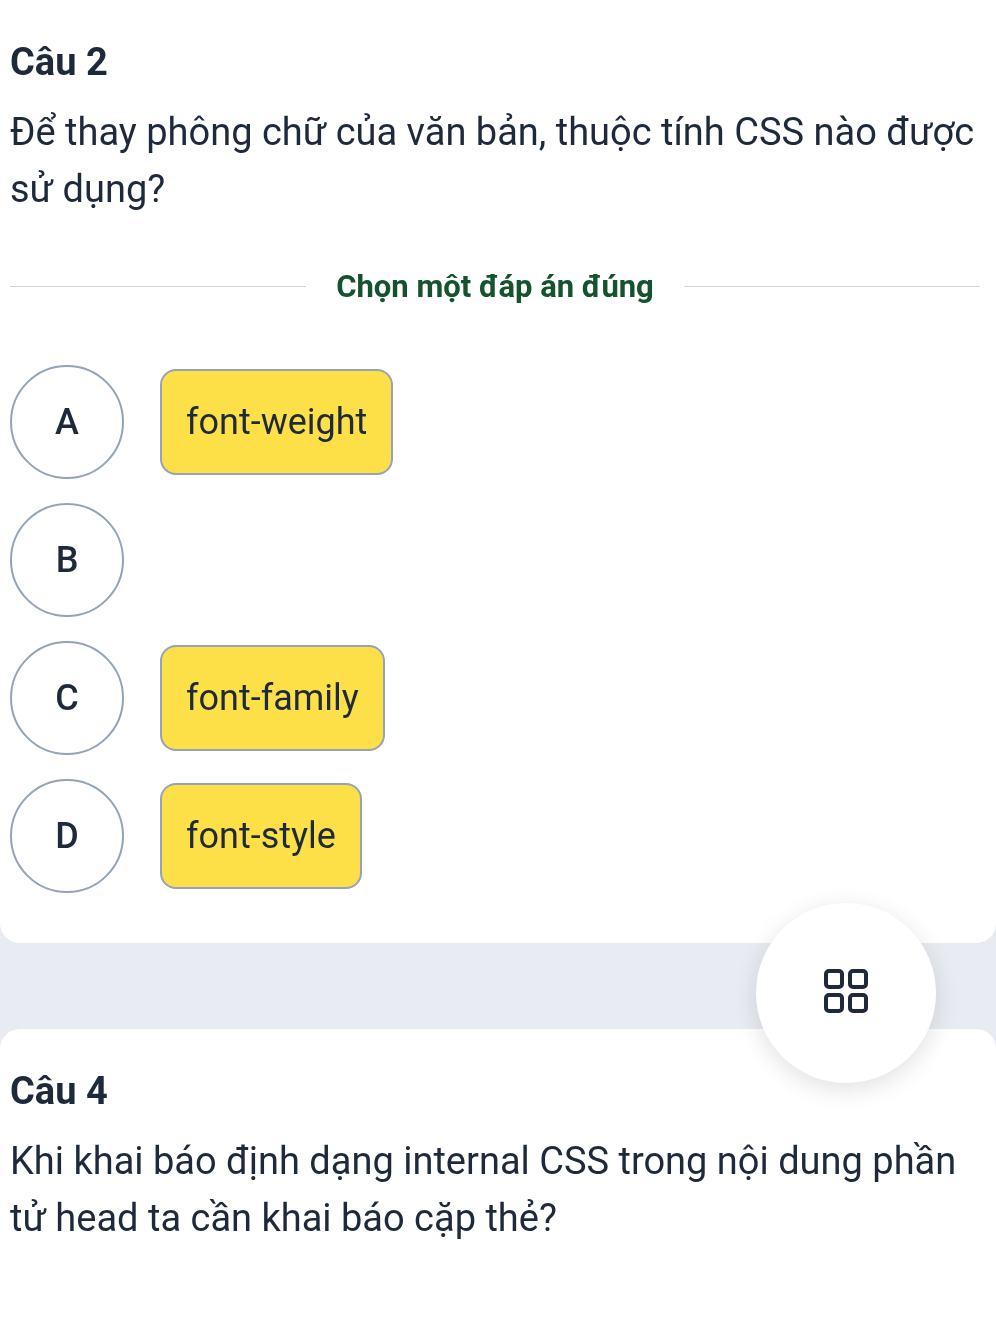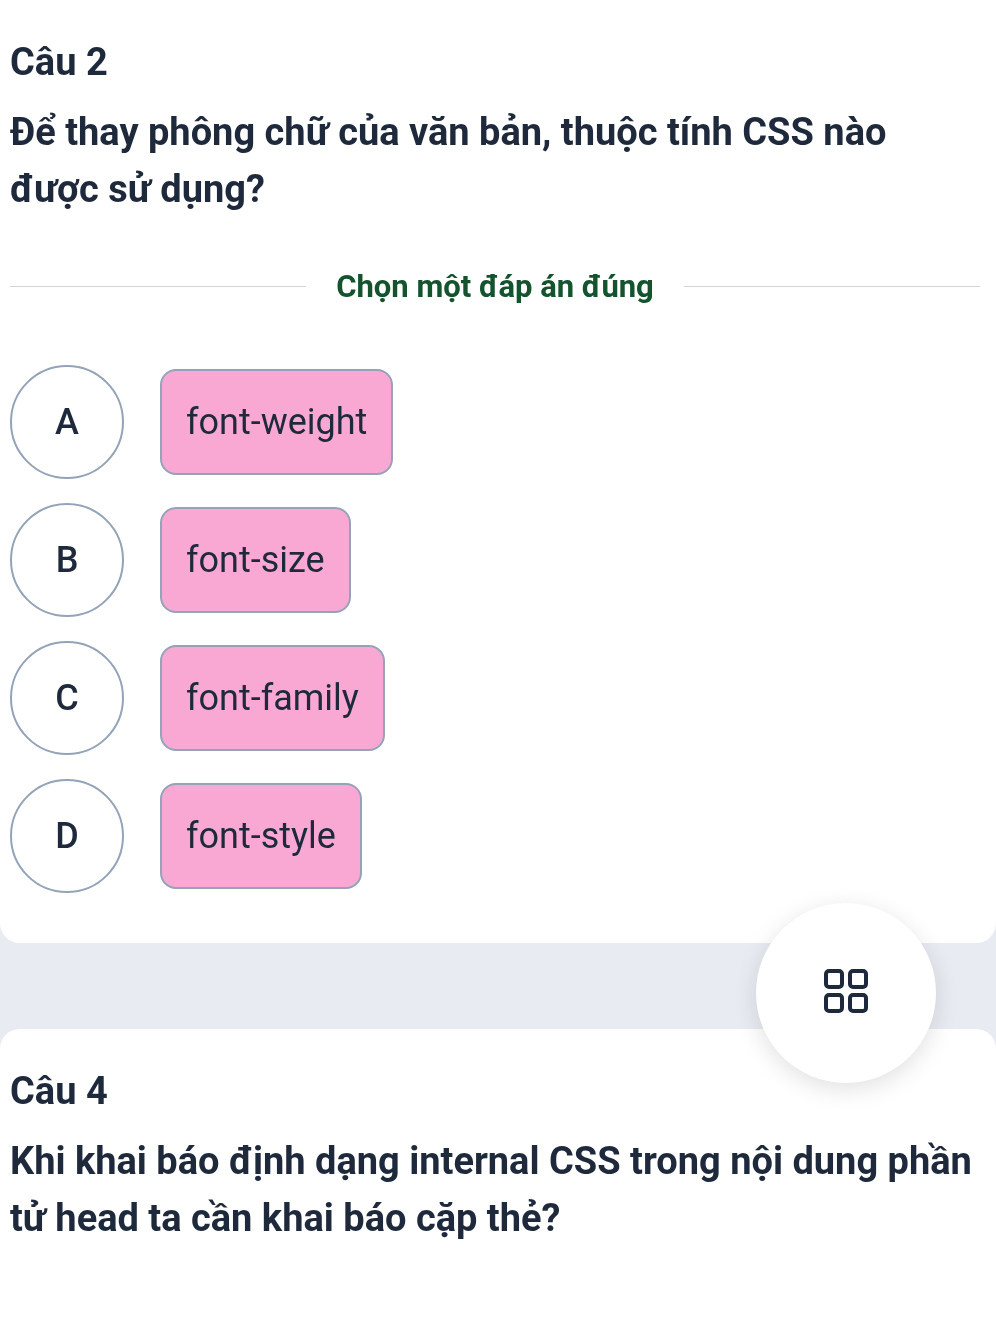--- a/index.html
+++ b/index.html
@@ -19,21 +19,21 @@
       border-radius: 0 0 20px 20px;
     }
     .question-title {
       font-size: 38px;
       font-weight: 700;
       color: #1e293b;
       margin-bottom: 20px;
     }
     .question-text {
       font-size: 38px;
-      font-weight: 700;
+      font-weight: 400;
       color: #1e293b;
       line-height: 1.5;
       margin-bottom: 50px;
     }
     .instruction-row {
       display: flex;
       align-items: center;
       margin-bottom: 60px;
     }
     .instruction-line {
@@ -71,21 +71,21 @@
       background: #ffffff;
       flex-shrink: 0;
     }
     .option-value {
       border: 2px solid #94a3b8;
       border-radius: 16px;
       padding: 30px 24px;
       font-size: 36px;
       font-weight: 400;
       color: #1e293b;
-      background: #f9a8d4;
+      background: #fde047;
       display: inline-block;
     }
     .gap-section {
       height: 86px;
       background: #e8ecf2;
       position: relative;
     }
     .fab {
       position: absolute;
       right: 60px;
@@ -123,21 +123,20 @@
     <div class="instruction-line"></div>
   </div>
 
   <div class="options">
     <div class="option-row">
       <div class="option-letter">A</div>
       <div class="option-value">font-weight</div>
     </div>
     <div class="option-row">
       <div class="option-letter">B</div>
-      <div class="option-value">font-size</div>
     </div>
     <div class="option-row">
       <div class="option-letter">C</div>
       <div class="option-value">font-family</div>
     </div>
     <div class="option-row">
       <div class="option-letter">D</div>
       <div class="option-value">font-style</div>
     </div>
   </div>

